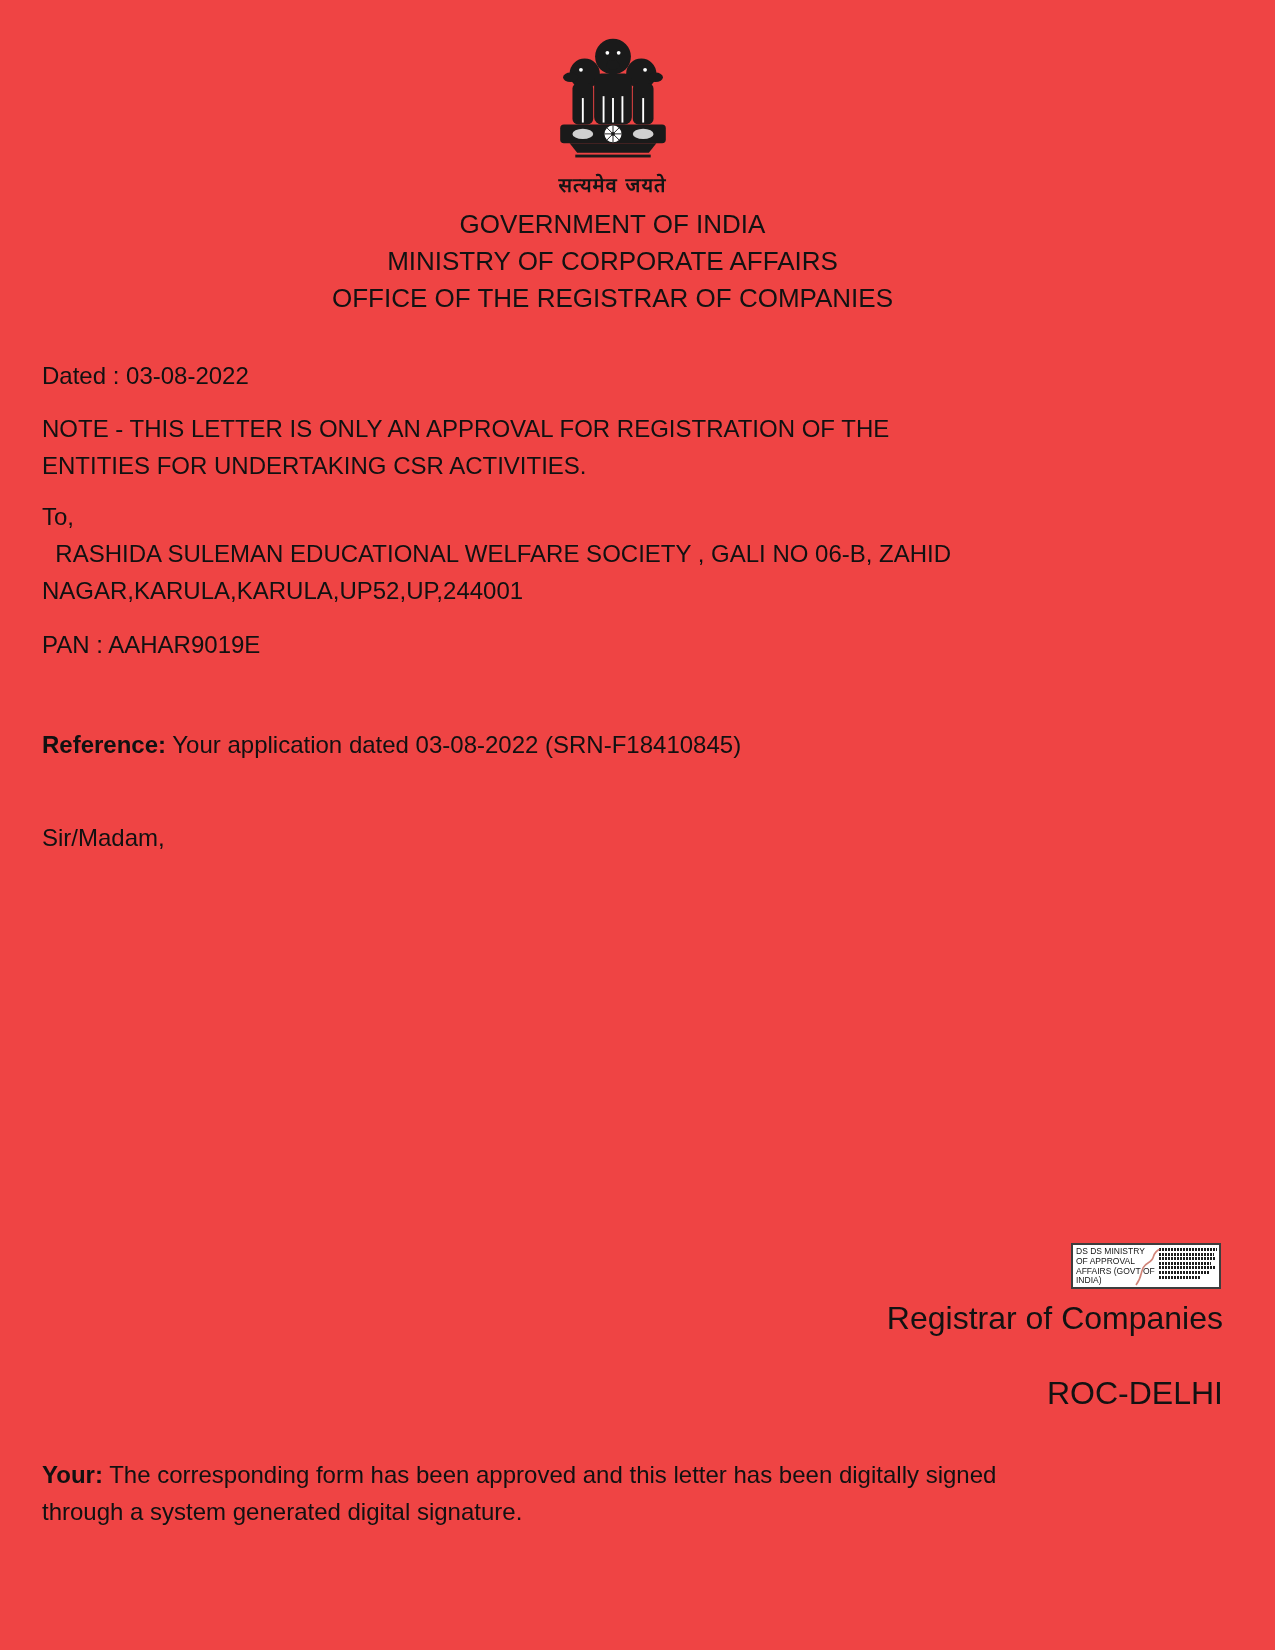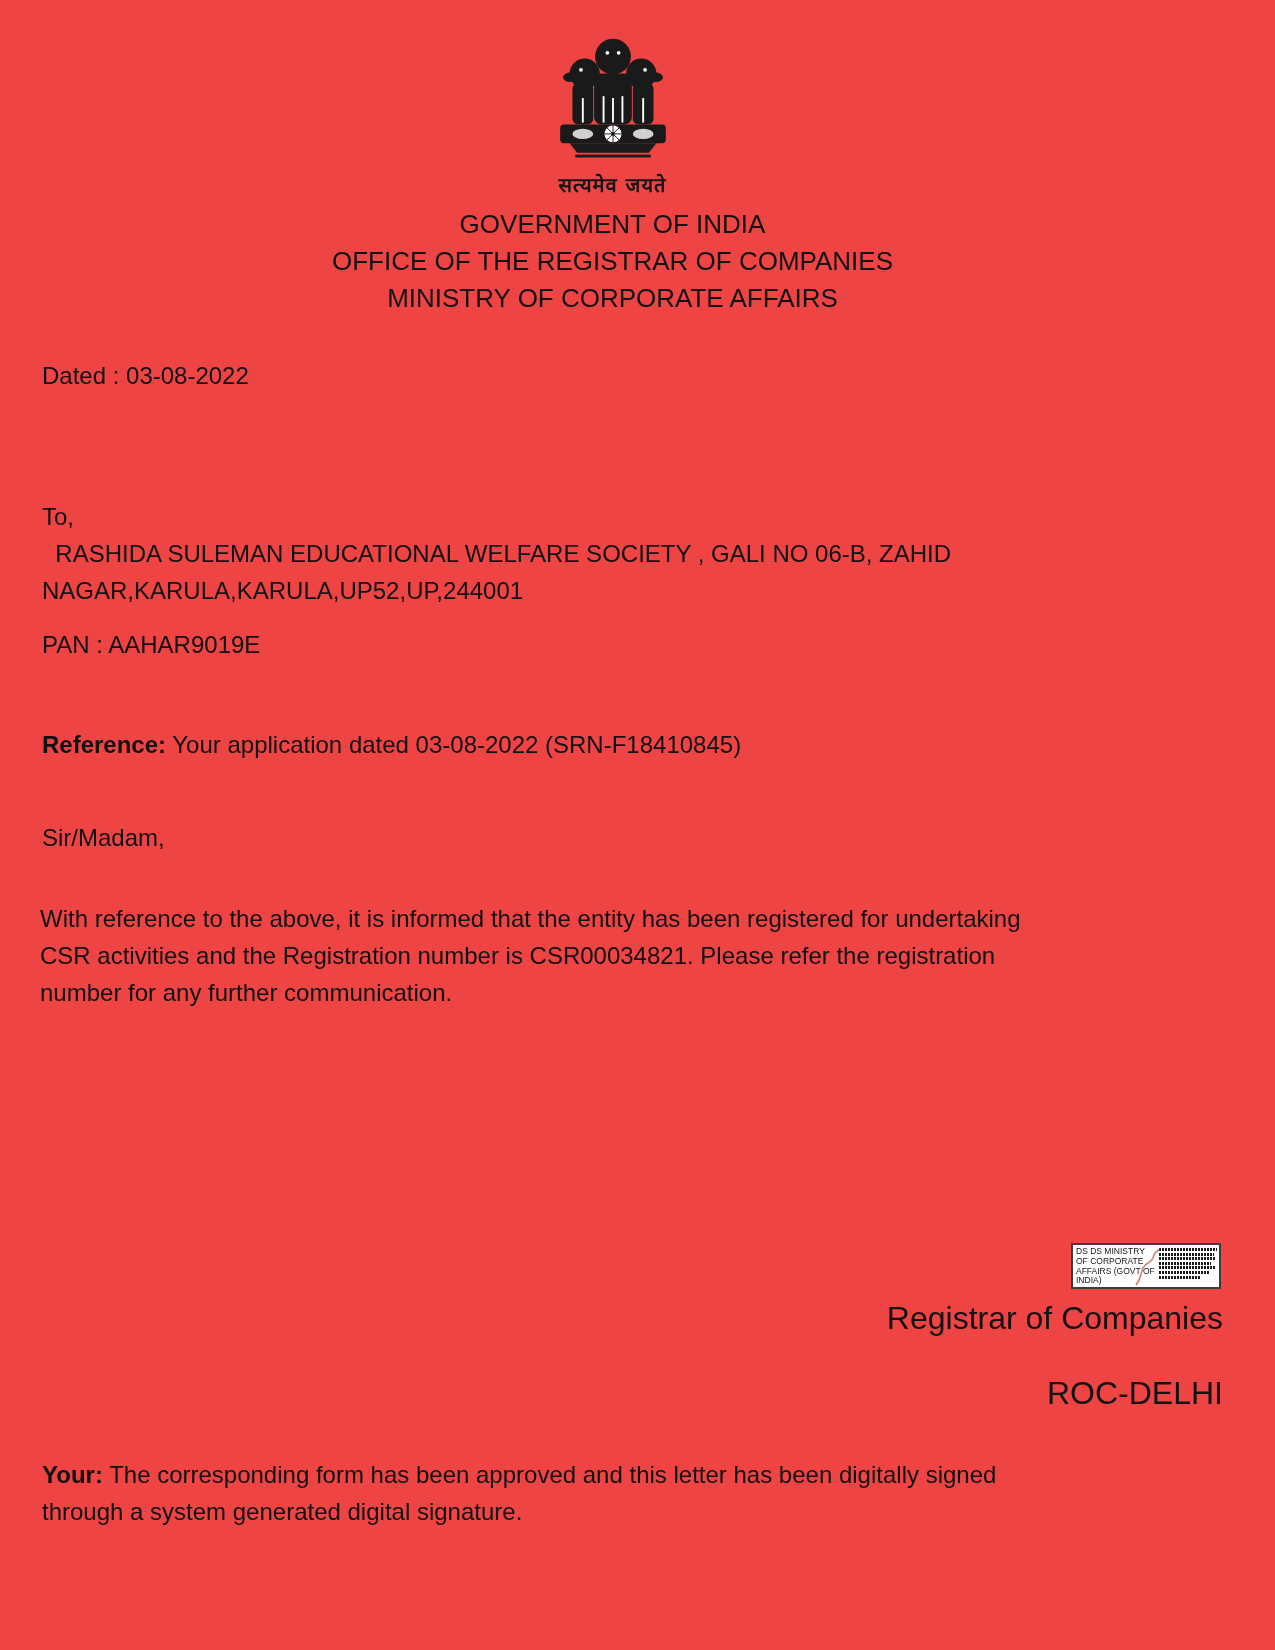--- a/index.html
+++ b/index.html
@@ -94,44 +94,43 @@
         <line x1="70" y1="103" x2="70" y2="121"></line>
         <line x1="63.6" y1="105.6" x2="76.4" y2="118.4"></line>
         <line x1="63.6" y1="118.4" x2="76.4" y2="105.6"></line>
       </g>
       <circle cx="70" cy="112" r="2" fill="#1a1a1a"></circle>
       <path d="M24 122 h92 l-8 10 h-76 z" fill="#1a1a1a"></path>
       <rect x="30" y="134" width="80" height="3" fill="#1a1a1a"></rect>
     </svg>
     <span class="motto">सत्यमेव जयते</span>
     <div class="hline first">GOVERNMENT OF INDIA</div>
+    <div class="hline">MINISTRY OF CORPORATE AFFAIRS</div>
     <div class="hline">OFFICE OF THE REGISTRAR OF COMPANIES</div>
-    <div class="hline">MINISTRY OF CORPORATE AFFAIRS</div>
   </div>
 
   <div class="abs dated">Dated : 03-08-2022</div>
 
+  <div class="abs pre note-top">NOTE - THIS LETTER IS ONLY AN APPROVAL FOR REGISTRATION OF THE
+ENTITIES FOR UNDERTAKING CSR ACTIVITIES.</div>
 
   <div class="abs prew recipient">To,
   RASHIDA SULEMAN EDUCATIONAL WELFARE SOCIETY , GALI NO 06-B, ZAHID
 NAGAR,KARULA,KARULA,UP52,UP,244001</div>
 
   <div class="abs pan">PAN : AAHAR9019E</div>
 
 
   <div class="abs reference"><span class="b">Reference:</span><span> Your application dated 03-08-2022 (SRN-F18410845)</span></div>
 
   <div class="abs salutation">Sir/Madam,</div>
 
-  <div class="abs pre bodytext">With reference to the above, it is informed that the entity has been registered for undertaking
-CSR activities and the Registration number is CSR00034821. Please refer the registration
-number for any further communication.</div>
 
   <div class="sig-box">
-    <div class="sig-left">DS DS MINISTRY OF CORPORATE AFFAIRS (GOVT OF INDIA)</div>
+    <div class="sig-left">DS DS MINISTRY OF APPROVAL AFFAIRS (GOVT OF INDIA)</div>
     <div class="sig-right">
       <div class="fp fp1"></div>
       <div class="fp fp2"></div>
       <div class="fp fp3"></div>
       <div class="fp fp4"></div>
       <div class="fp fp5"></div>
       <div class="fp fp6"></div>
       <div class="fp fp7"></div>
     </div>
     <svg class="squiggle" width="38" height="40" viewBox="0 0 38 40" aria-hidden="true">

